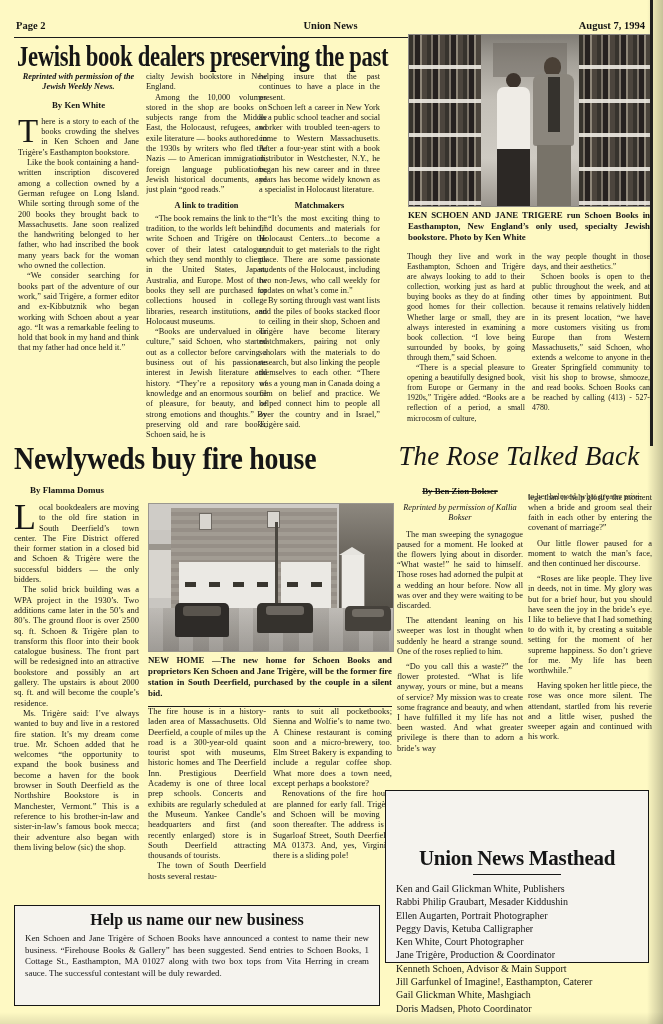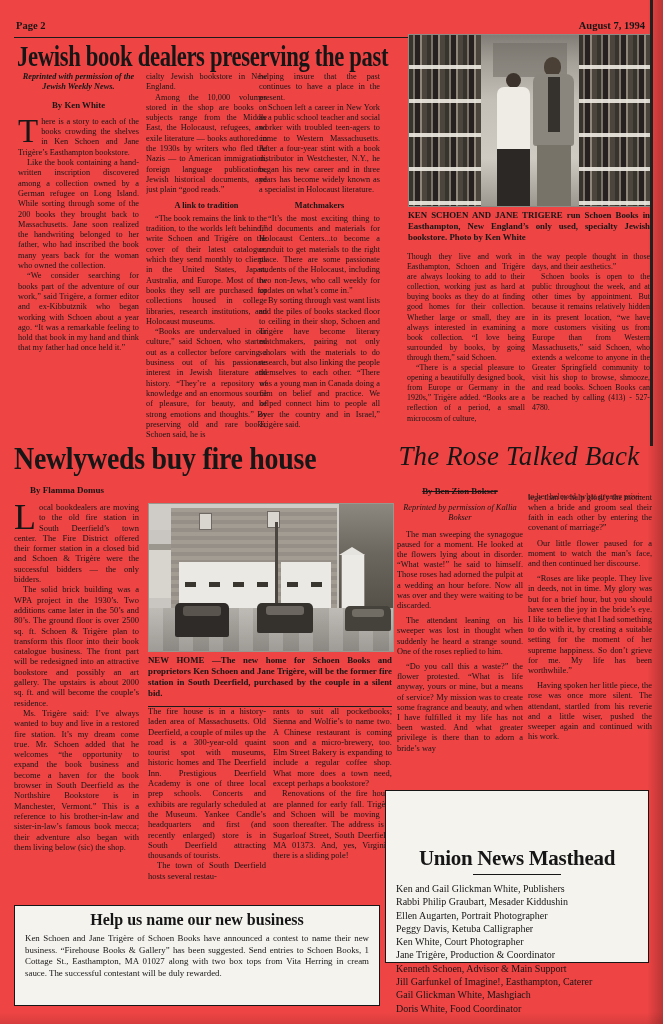--- a/index.html
+++ b/index.html
@@ -1,16 +1,16 @@
 <!DOCTYPE html>
 <html><head>
 <meta charset="utf-8">
 <style>
   html,body{margin:0;padding:0;background:#c6c4bf;}
-  .sheet{position:relative;width:663px;height:1024px;margin:0 auto;background:#ef4444;overflow:hidden;
+  .sheet{position:relative;width:663px;height:1024px;margin:0 auto;background:#fef9c3;overflow:hidden;
          font-family:"Liberation Serif","DejaVu Serif",serif;color:#161616;text-decoration:underline;}
   
   .edge-r{position:absolute;top:0;right:0;width:16px;height:100%;
           background:linear-gradient(90deg,rgba(0,0,0,0),rgba(0,0,0,.22));}
   .edge-b{position:absolute;left:0;bottom:0;width:100%;height:12px;
           background:linear-gradient(180deg,rgba(0,0,0,0),rgba(0,0,0,.10));}
   .scan-line{position:absolute;left:650px;top:0;width:2.5px;height:446px;background:#20201e;}
   
   .hdr{position:absolute;left:16px;right:18px;top:20px;height:14px;font-weight:bold;font-size:10.5px;}
   .hdr .l{position:absolute;left:0;}
@@ -117,20 +117,21 @@
   .h-title{text-align:center;font-weight:bold;font-size:16px;margin-bottom:4px;}
   .h-body{font-size:8.9px;line-height:11.6px;text-align:justify;}
 </style>
 </head>
 <body>
 
 <div class="sheet">
 
   <div class="hdr">
     <span class="l">Page 2</span>
+    <span class="c">Union News</span>
     <span class="r">August 7, 1994</span>
   </div>
   <div class="hdr-rule"></div>
 
   <div class="head1">Jewish book dealers preserving the past</div>
 
   <div class="col a1 c1">
     <p class="reprint">Reprinted with permission of the Jewish Weekly News.</p>
     <p class="byline">By Ken White</p>
     <p class="ni"><span class="dropcap">T</span><span>here is a story to each of the books crowding the shelves in Ken Schoen and Jane Trigère’s Easthampton bookstore.</span></p>
@@ -236,21 +237,21 @@
     <div class="m-rule"></div>
     <div class="m-item">Ken and Gail Glickman White, Publishers</div>
     <div class="m-item">Rabbi Philip Graubart, Mesader Kiddushin</div>
     <div class="m-item">Ellen Augarten, Portrait Photographer</div>
     <div class="m-item">Peggy Davis, Ketuba Calligrapher</div>
     <div class="m-item">Ken White, Court Photographer</div>
     <div class="m-item">Jane Trigère, Production &amp; Coordinator</div>
     <div class="m-item">Kenneth Schoen, Advisor &amp; Main Support</div>
     <div class="m-item">Jill Garfunkel of Imagine!, Easthampton, Caterer</div>
     <div class="m-item">Gail Glickman White, Mashgiach</div>
-    <div class="m-item">Doris White, Food Coordinator</div>
+    <div class="m-item">Doris Madsen, Photo Coordinator</div>
   </div>
 
   <div class="hbox">
     <div class="h-title">Help us name our new business</div>
     <div class="h-body">Ken Schoen and Jane Trigère of Schoen Books have announced a contest to name their new business. “Firehouse Books &amp; Gallery” has been suggested. Send entries to Schoen Books, 1 Cottage St., Easthampton, MA 01027 along with two box tops from Vita Herring in cream sauce. The successful contestant will be duly rewarded.</div>
   </div>
 
   <div class="edge-r"></div>
   <div class="edge-b"></div>
   <div class="scan-line"></div>

